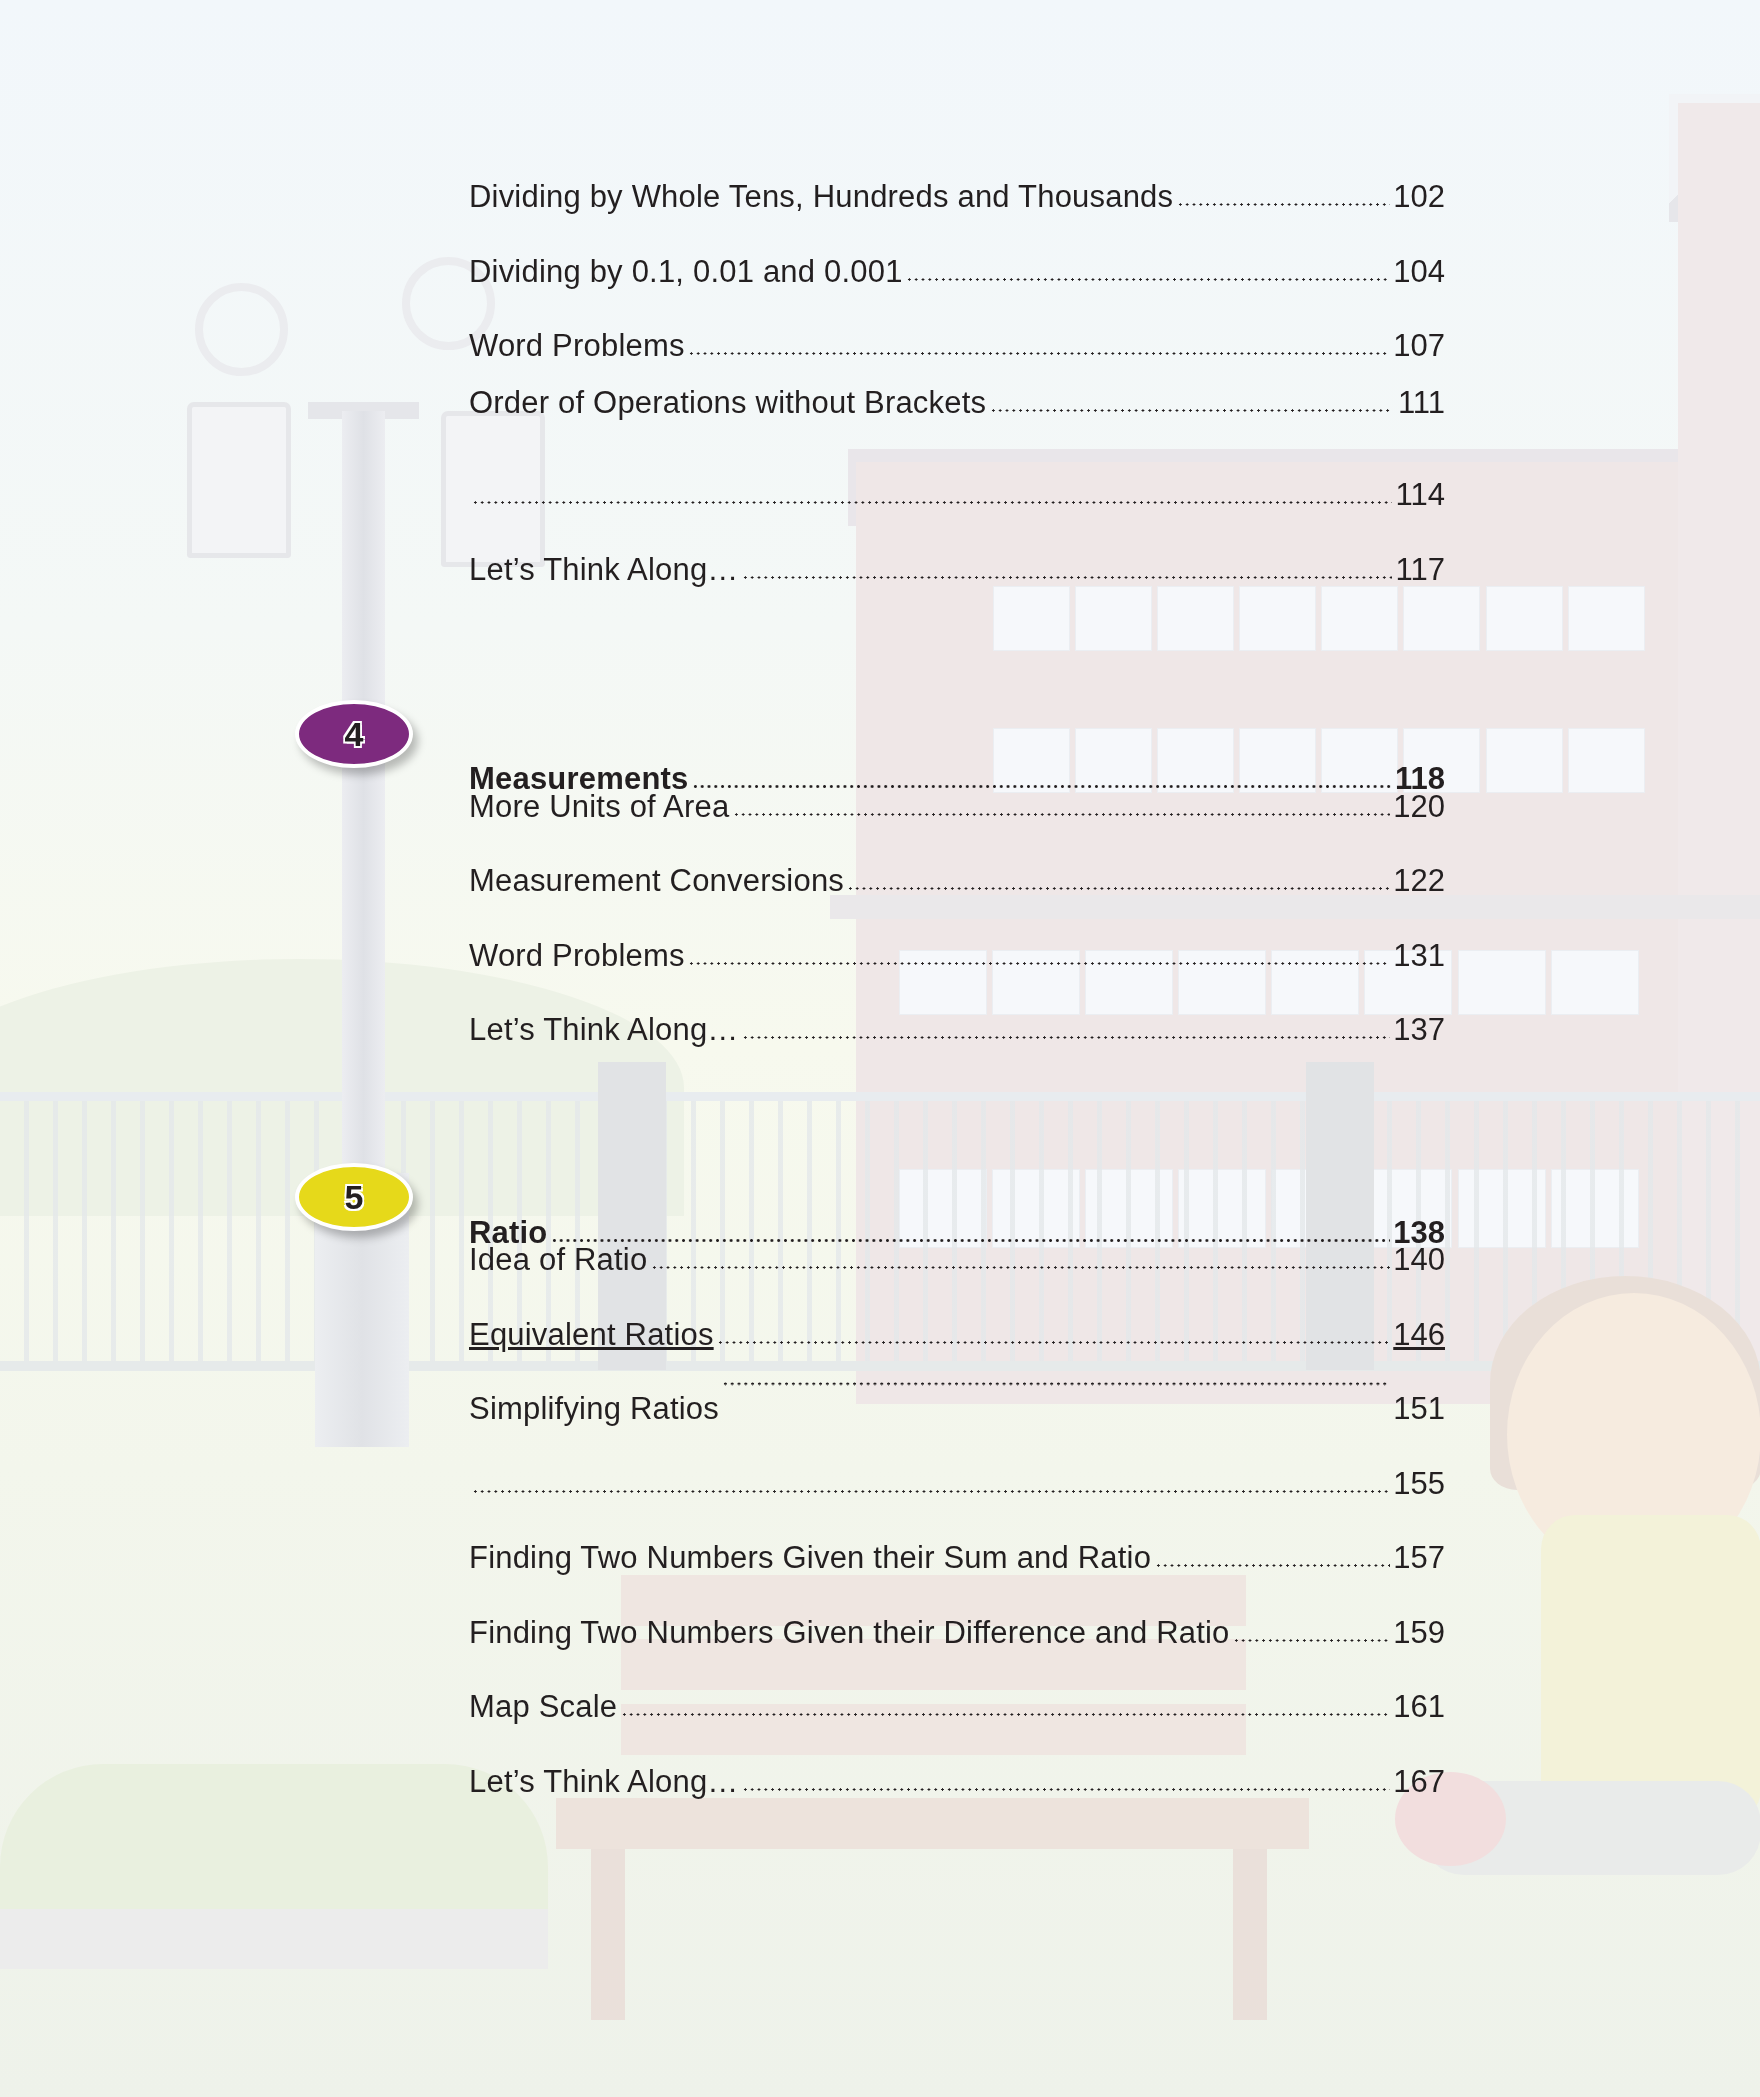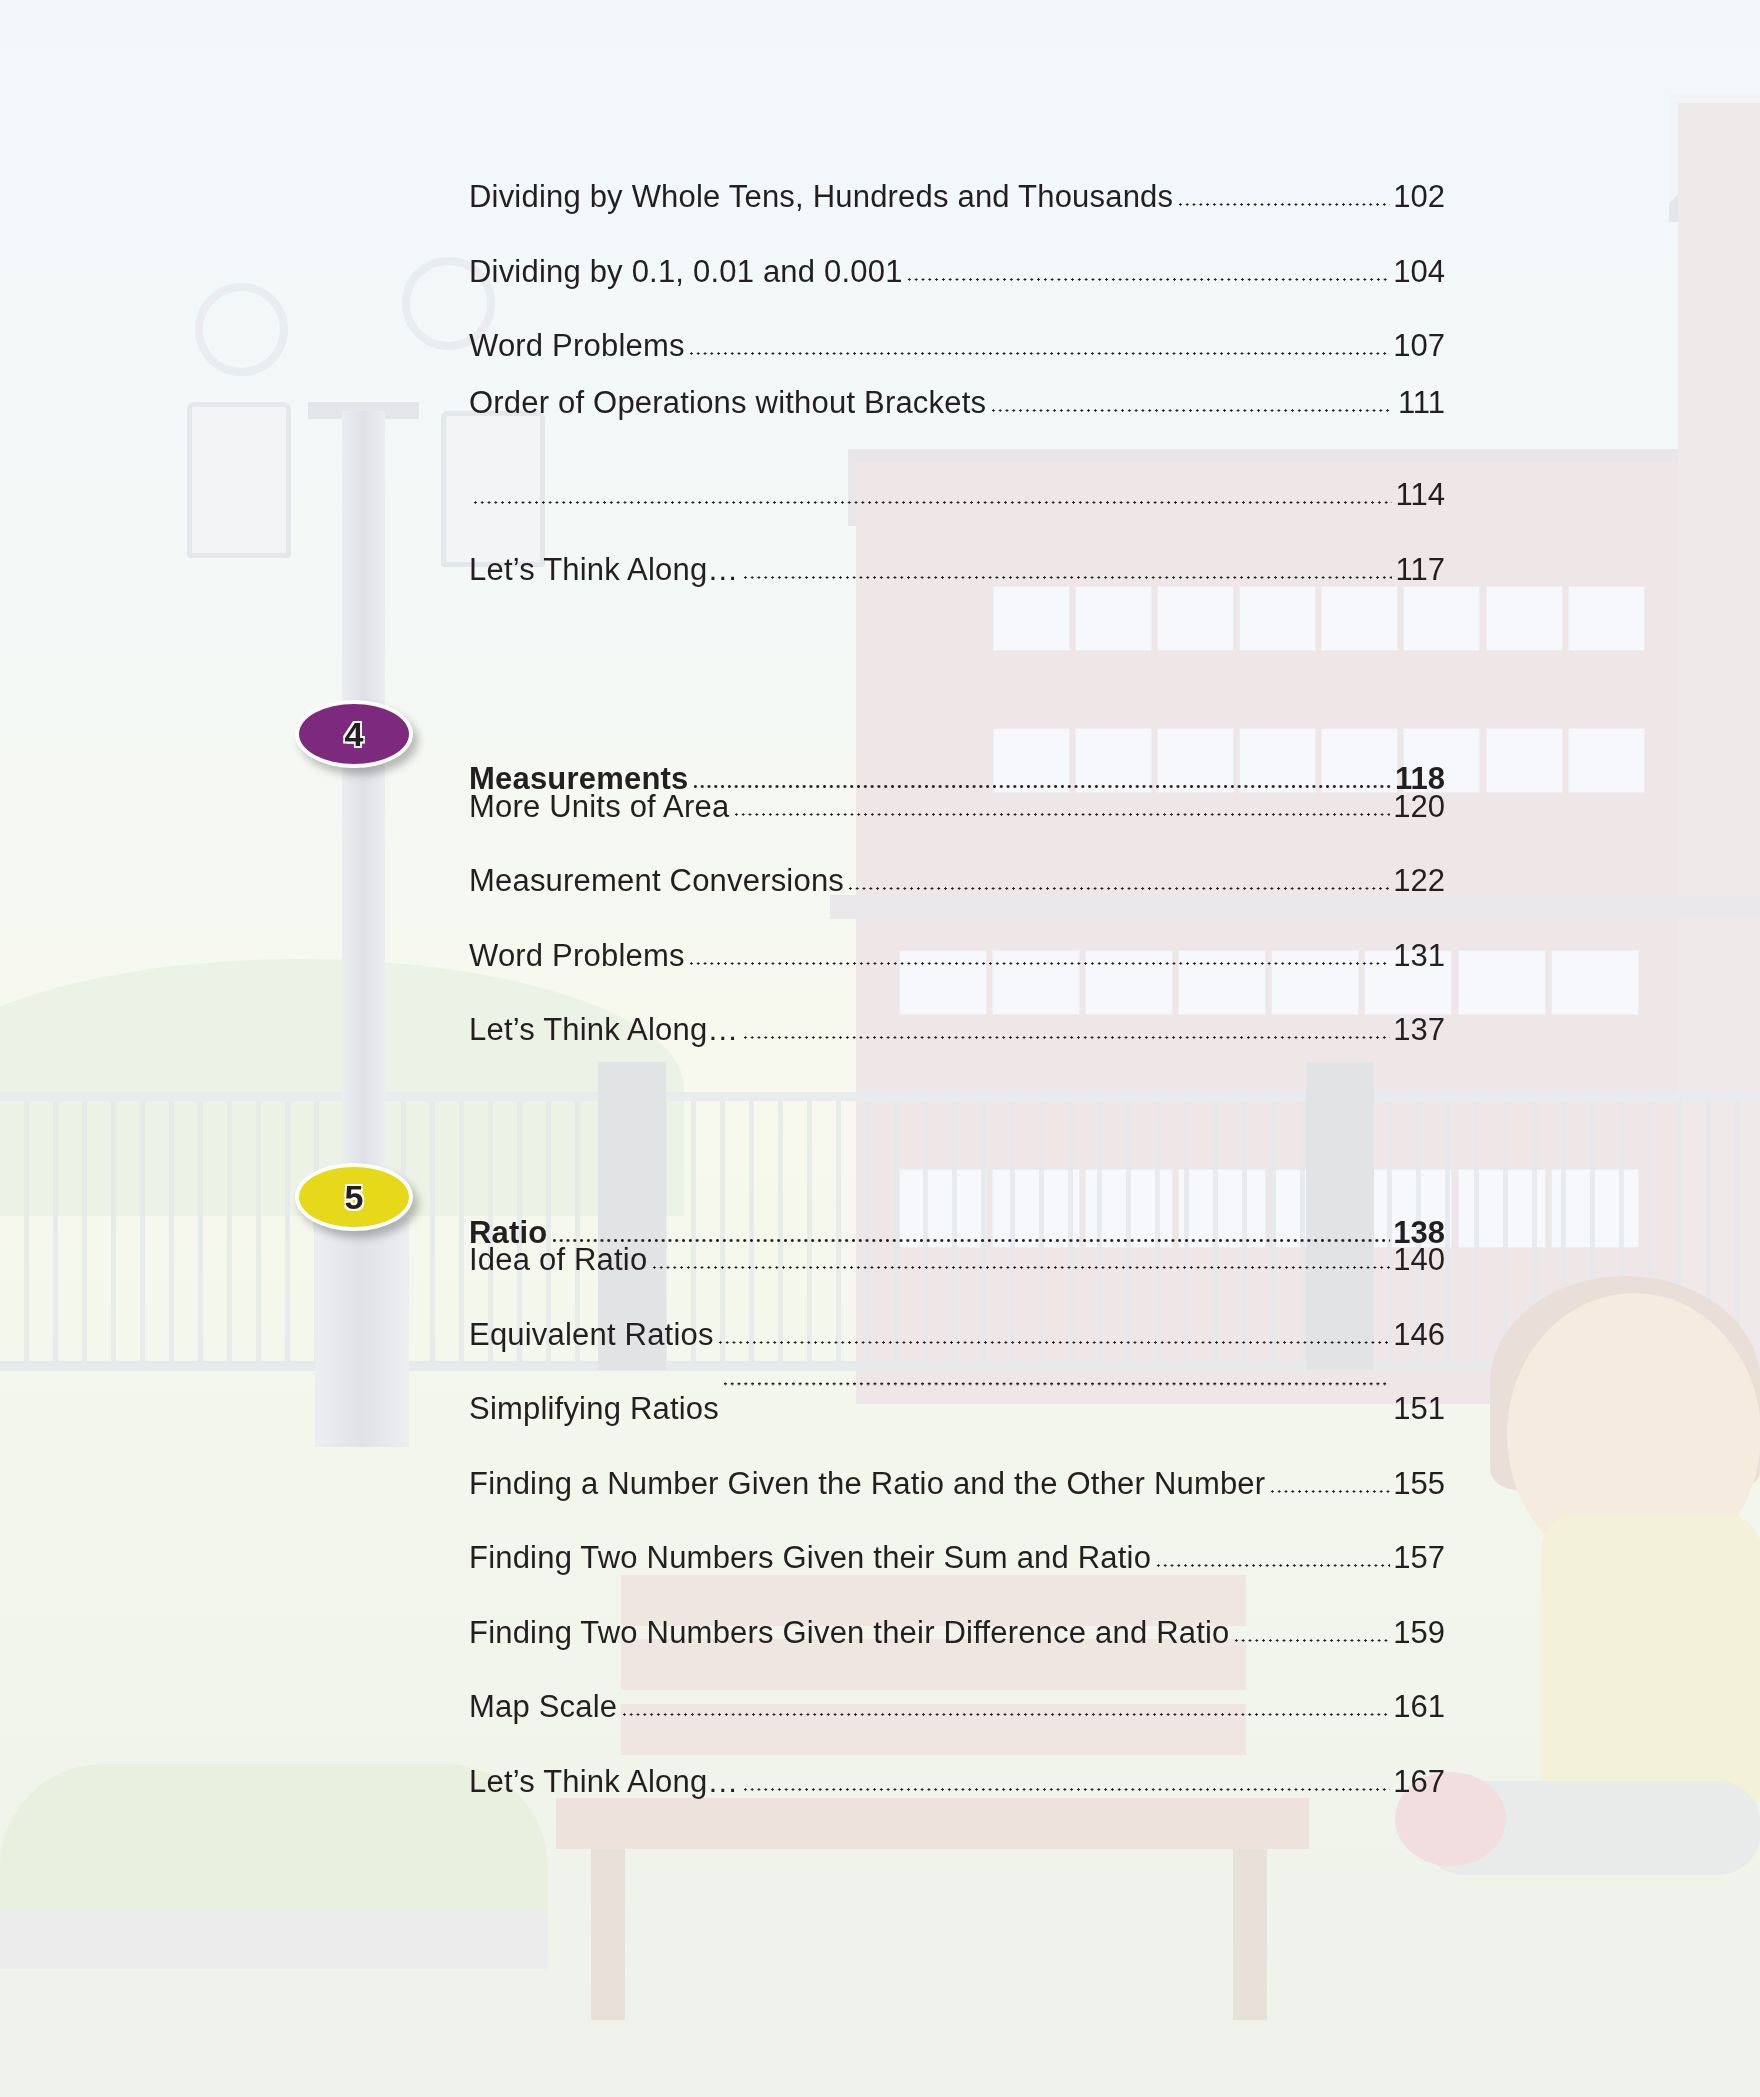--- a/index.html
+++ b/index.html
@@ -217,32 +217,31 @@
   <div class="entry chapter" style="top:1160px;">
     <span class="title">Ratio</span>
     <span class="leader"></span>
     <span class="page">138</span>
   </div>
   <div class="entry" style="top:1234px;">
     <span class="title">Idea of Ratio</span>
     <span class="leader"></span>
     <span class="page">140</span>
   </div>
-  <div class="entry" style="top:1309px;">
+  <div class="entry" style="top:1309px;text-decoration:underline;">
     <span class="title">Equivalent Ratios</span>
     <span class="leader"></span>
     <span class="page">146</span>
   </div>
   <div class="entry" style="top:1383px;align-items:center;">
     <span class="title">Simplifying Ratios</span>
     <span class="leader"></span>
     <span class="page">151</span>
   </div>
   <div class="entry" style="top:1458px;">
-    <span class="title">Finding a Number Given the Ratio and the Other Number</span>
     <span class="leader"></span>
     <span class="page">155</span>
   </div>
   <div class="entry" style="top:1532px;">
     <span class="title">Finding Two Numbers Given their Sum and Ratio</span>
     <span class="leader"></span>
     <span class="page">157</span>
   </div>
   <div class="entry" style="top:1607px;">
     <span class="title">Finding Two Numbers Given their Difference and Ratio</span>

